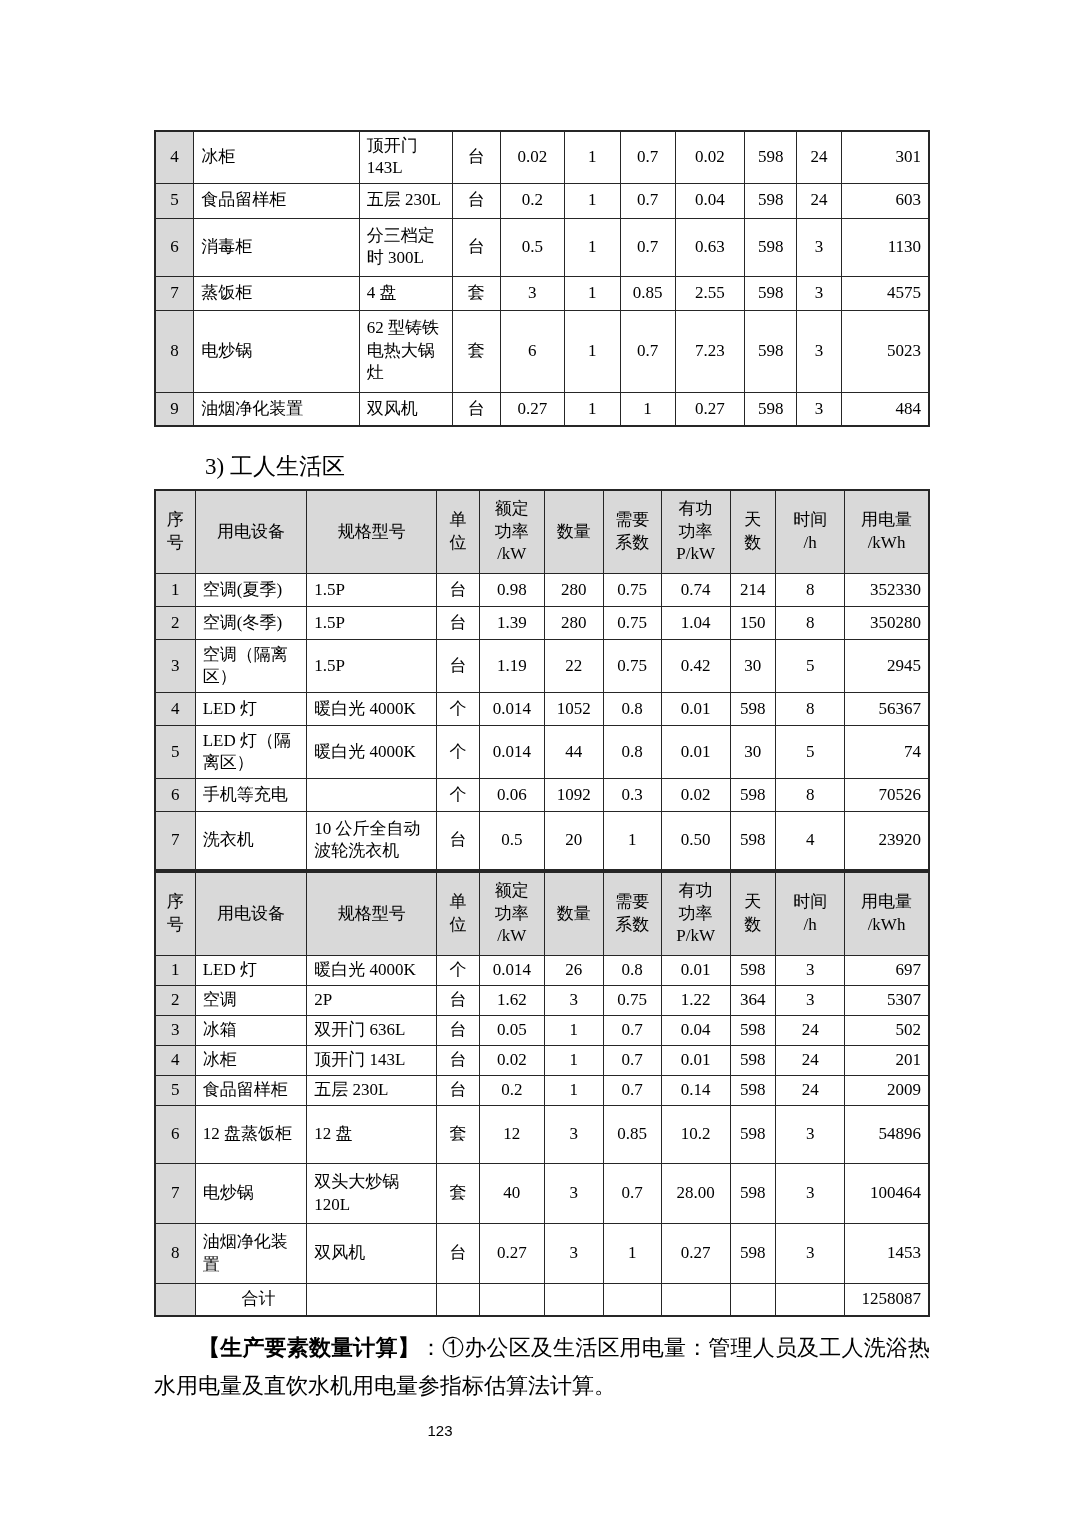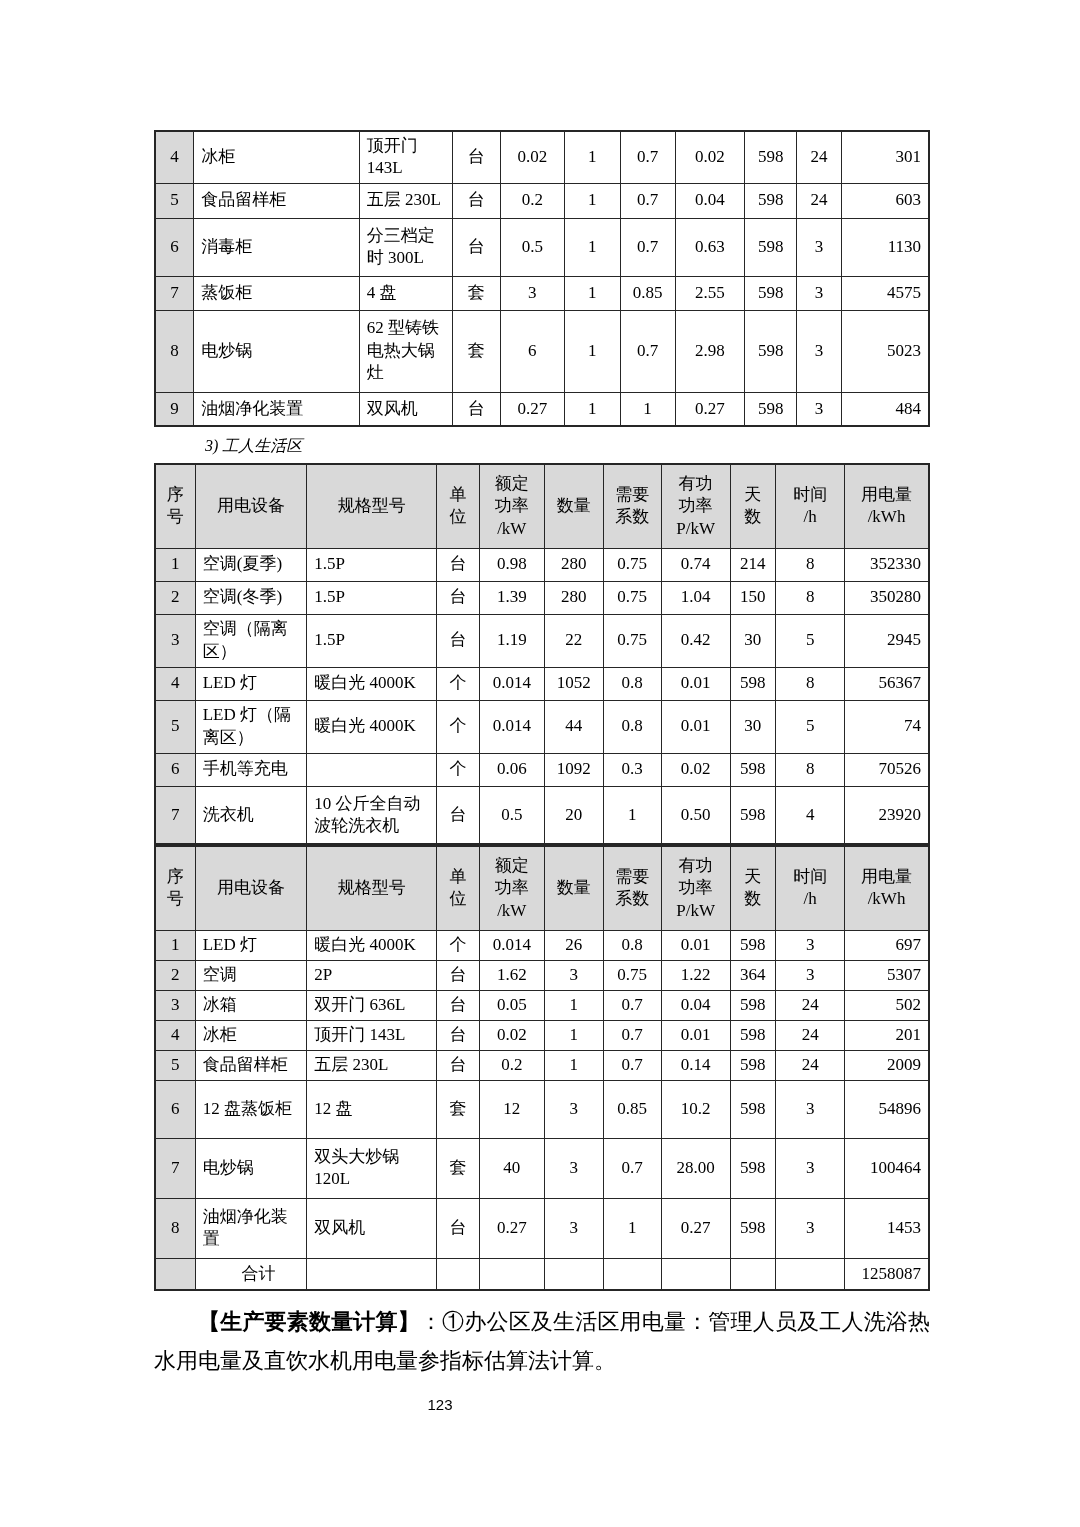--- a/index.html
+++ b/index.html
@@ -26,21 +26,21 @@
 
   #table1{margin-top:130px;}
   #table1 tr:nth-child(1){height:52px;}
   #table1 tr:nth-child(2){height:35px;}
   #table1 tr:nth-child(3){height:58px;}
   #table1 tr:nth-child(4){height:34px;}
   #table1 tr:nth-child(5){height:82px;}
   #table1 tr:nth-child(6){height:34px;}
 
   h3.sec{
-    font-size:16px;font-weight:normal;margin:9px 0 8px 205px;line-height:1.2;font-style:italic;
+    font-size:23px;font-weight:normal;margin:26px 0 8px 205px;line-height:1.2;
   }
 
   #table2 thead tr,#table3 thead tr{height:84px;}
   #table2 tbody tr:nth-child(1){height:33px;}
   #table2 tbody tr:nth-child(2){height:33px;}
   #table2 tbody tr:nth-child(3){height:53px;}
   #table2 tbody tr:nth-child(4){height:33px;}
   #table2 tbody tr:nth-child(5){height:53px;}
   #table2 tbody tr:nth-child(6){height:33px;}
   #table2 tbody tr:nth-child(7){height:58px;}
@@ -136,21 +136,21 @@
           <td class="c10">4575</td>
         </tr>
         <tr>
           <td class="c0">8</td>
           <td class="c1">电炒锅</td>
           <td class="c2">62 型铸铁电热大锅灶</td>
           <td class="c3">套</td>
           <td class="c4">6</td>
           <td class="c5">1</td>
           <td class="c6">0.7</td>
-          <td class="c7">2.98</td>
+          <td class="c7">7.23</td>
           <td class="c8">598</td>
           <td class="c9">3</td>
           <td class="c10">5023</td>
         </tr>
         <tr>
           <td class="c0">9</td>
           <td class="c1">油烟净化装置</td>
           <td class="c2">双风机</td>
           <td class="c3">台</td>
           <td class="c4">0.27</td>

